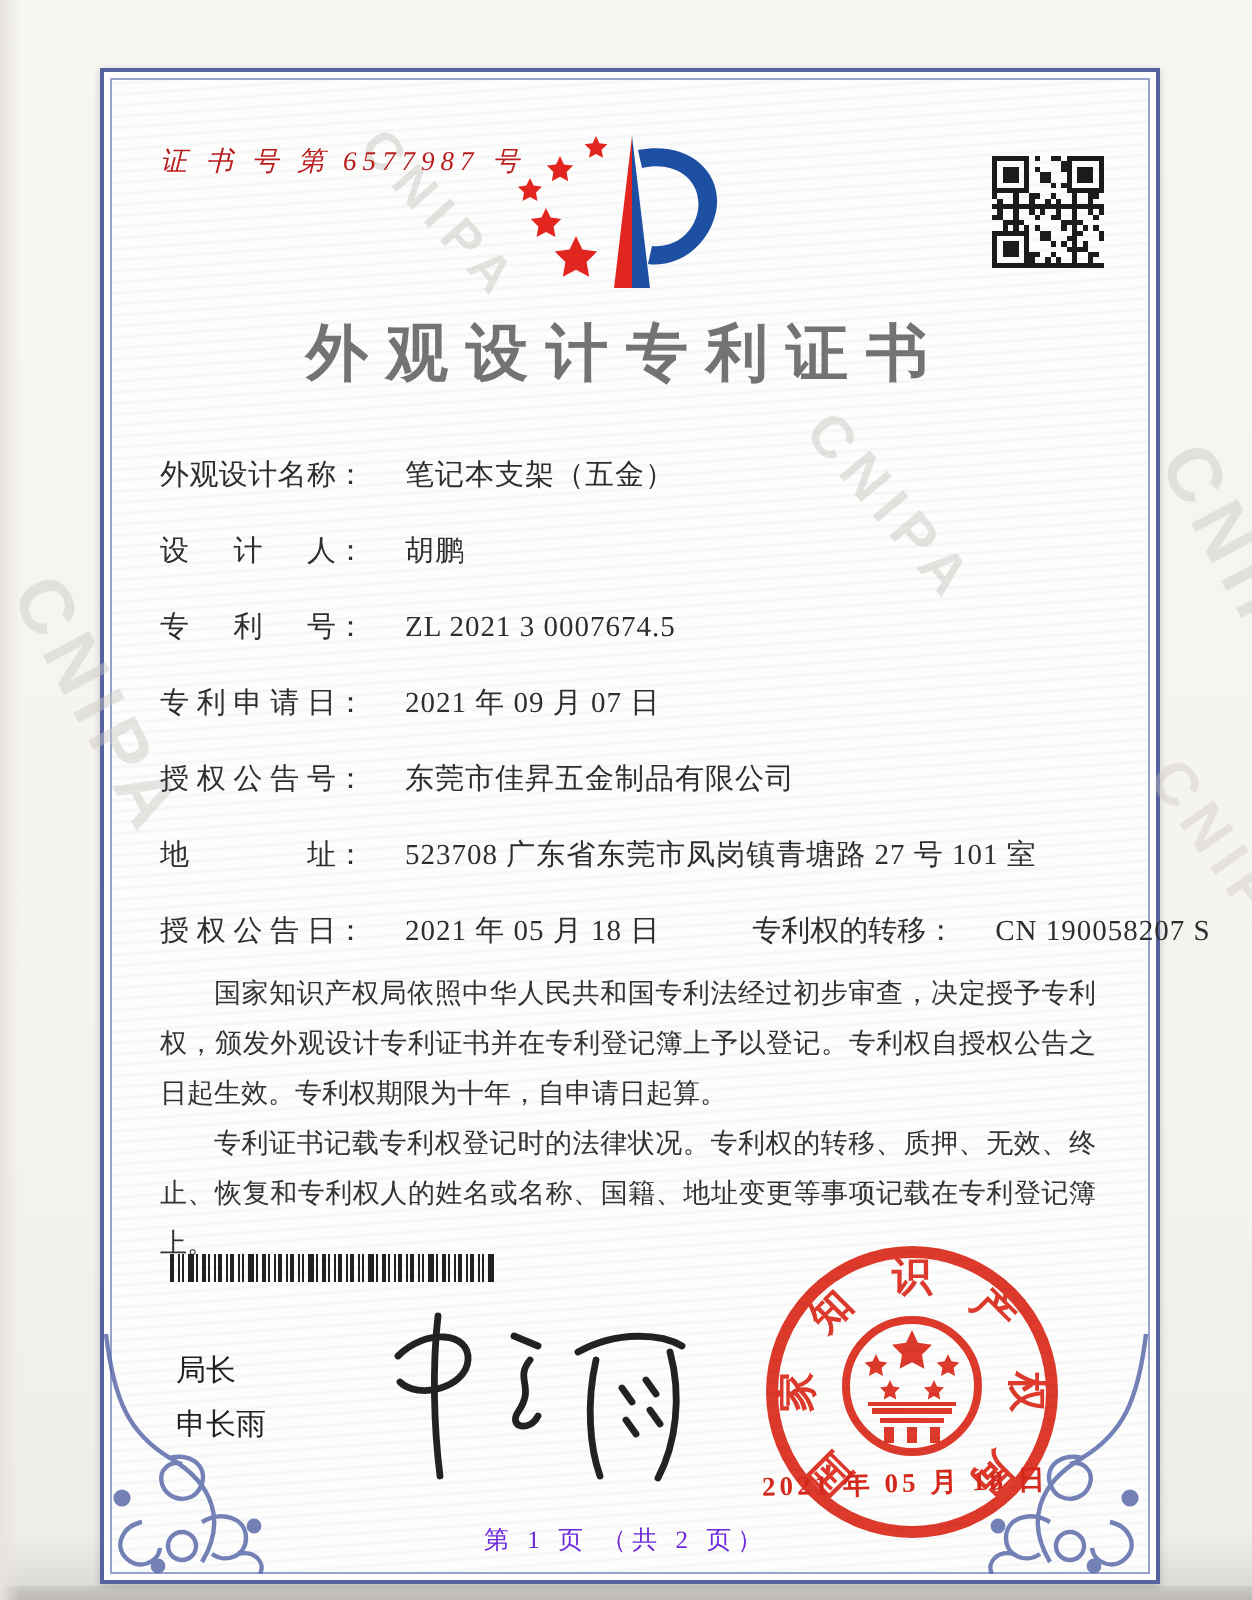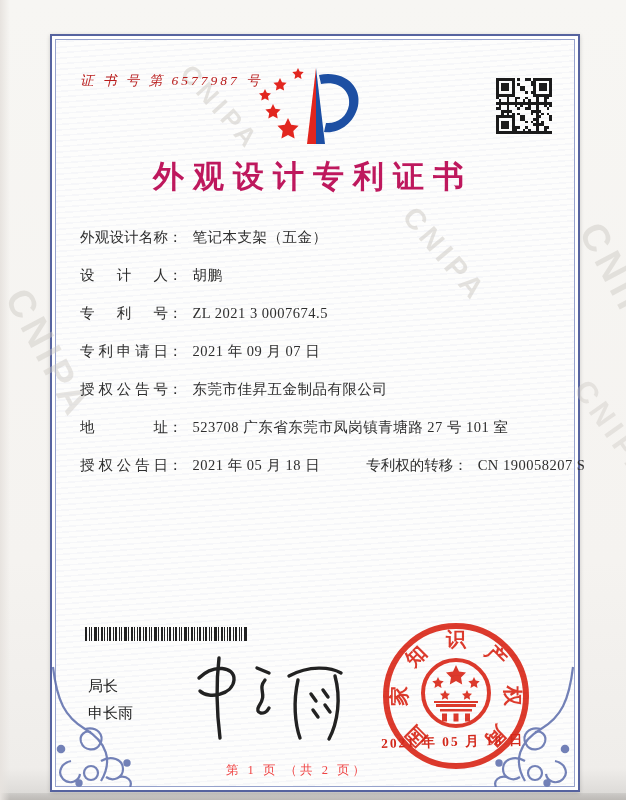--- a/index.html
+++ b/index.html
@@ -30,27 +30,27 @@
   .wm-b{left:388px;top:238px;font-size:29px;transform:rotate(50deg);}
   .wm-c{left:-22px;top:332px;font-size:38px;transform:rotate(62deg);opacity:.45;}
   .wm-d{left:552px;top:266px;font-size:38px;transform:rotate(62deg);opacity:.45;}
   .wm-e{left:556px;top:414px;font-size:30px;transform:rotate(55deg);opacity:.4;}
 
   
   .cert-no{position:absolute;left:80px;top:72px;font-size:13.5px;color:#b91c1c;letter-spacing:3px;font-style:italic;}
   .logo{position:absolute;left:244px;top:62px;}
   .qr{position:absolute;left:496px;top:78px;width:56px;height:56px;}
   .title{position:absolute;left:50px;top:156px;width:526px;text-align:center;
-         font-size:31px;font-weight:700;color:#be185d;letter-spacing:9px;}
+         font-size:31px;font-weight:700;color:#737373;letter-spacing:9px;}
 
   
   .field-row{position:absolute;left:80px;font-size:14.5px;color:#2e2e2e;white-space:nowrap;}
   .field-label{display:inline-block;width:88px;text-align:justify;text-align-last:justify;}
   .field-colon{display:inline-block;}
-  .field-value{margin-left:10px;letter-spacing:.5px;}
+  .field-value{margin-left:20px;letter-spacing:.5px;}
   .row-0{top:228px;} .row-1{top:266px;} .row-2{top:304px;}
   .row-3{top:342px;} .row-4{top:380px;} .row-5{top:418px;} .row-6{top:456px;}
   .second-field{margin-left:46px;}
 
   
   .body-text{position:absolute;left:80px;top:484px;width:468px;font-size:13.5px;
              line-height:25px;color:#333;text-align:justify;}
   .body-text p{margin:0;text-indent:2em;}
 
   
@@ -66,22 +66,22 @@
              border:6px solid #dd2b1c;box-sizing:border-box;}
   .seal-ring-text{position:absolute;left:0;top:0;width:158px;height:158px;color:#dd2b1c;
                   font-weight:700;font-size:20px;}
   .seal-ring-text span{position:absolute;left:50%;top:50%;width:24px;height:24px;
                        margin:-12px 0 0 -12px;text-align:center;line-height:24px;}
   .seal-emblem{position:absolute;left:43px;top:40px;}
   .seal-date{position:absolute;left:381px;top:733px;color:#d3281b;font-size:13.5px;
              letter-spacing:2px;transform:rotate(-1.5deg);font-weight:600;z-index:5;}
 
   
-  .footer{position:absolute;left:34px;top:762px;width:526px;text-align:center;
-          font-size:12.5px;color:#ef4444;letter-spacing:3px;}
+  .footer{position:absolute;left:50px;top:762px;width:526px;text-align:center;
+          font-size:12.5px;color:#6d28d9;letter-spacing:3px;}
   .flourish{position:absolute;width:100px;height:122px;}
   .flourish-right{left:477px;top:665px;}
   .flourish-left{left:49px;top:665px;transform:scaleX(-1);}
 </style>
 </head>
 <body>
 
 <div class="photo-edge-bottom"></div>
 <div class="photo-edge-left"></div>
 
@@ -357,20 +357,22 @@
   <span class="field-label">授权公告号</span><span class="field-colon">：</span><span class="field-value">东莞市佳昇五金制品有限公司</span>
 </div>
 <div class="field-row row-5">
   <span class="field-label">地址</span><span class="field-colon">：</span><span class="field-value">523708 广东省东莞市凤岗镇青塘路 27 号 101 室</span>
 </div>
 <div class="field-row row-6">
   <span><span class="field-label">授权公告日</span><span class="field-colon">：</span><span class="field-value">2021 年 05 月 18 日</span></span><span class="second-field"><span>专利权的转移</span><span class="field-colon">：</span><span class="field-value">CN 190058207 S</span></span>
 </div>
 
 <div class="body-text">
+  <p>国家知识产权局依照中华人民共和国专利法经过初步审查，决定授予专利权，颁发外观设计专利证书并在专利登记簿上予以登记。专利权自授权公告之日起生效。专利权期限为十年，自申请日起算。</p>
+  <p>专利证书记载专利权登记时的法律状况。专利权的转移、质押、无效、终止、恢复和专利权人的姓名或名称、国籍、地址变更等事项记载在专利登记簿上。</p>
 </div>
 
 <div class="barcode">
   <svg id="barcode-svg" width="164" height="14">
       <rect x="0" y="0" width="2" height="14" fill="#222"></rect>
       <rect x="4" y="0" width="1" height="14" fill="#222"></rect>
       <rect x="6" y="0" width="1" height="14" fill="#222"></rect>
       <rect x="9" y="0" width="3" height="14" fill="#222"></rect>
       <rect x="13" y="0" width="1" height="14" fill="#222"></rect>
       <rect x="16" y="0" width="2" height="14" fill="#222"></rect>

